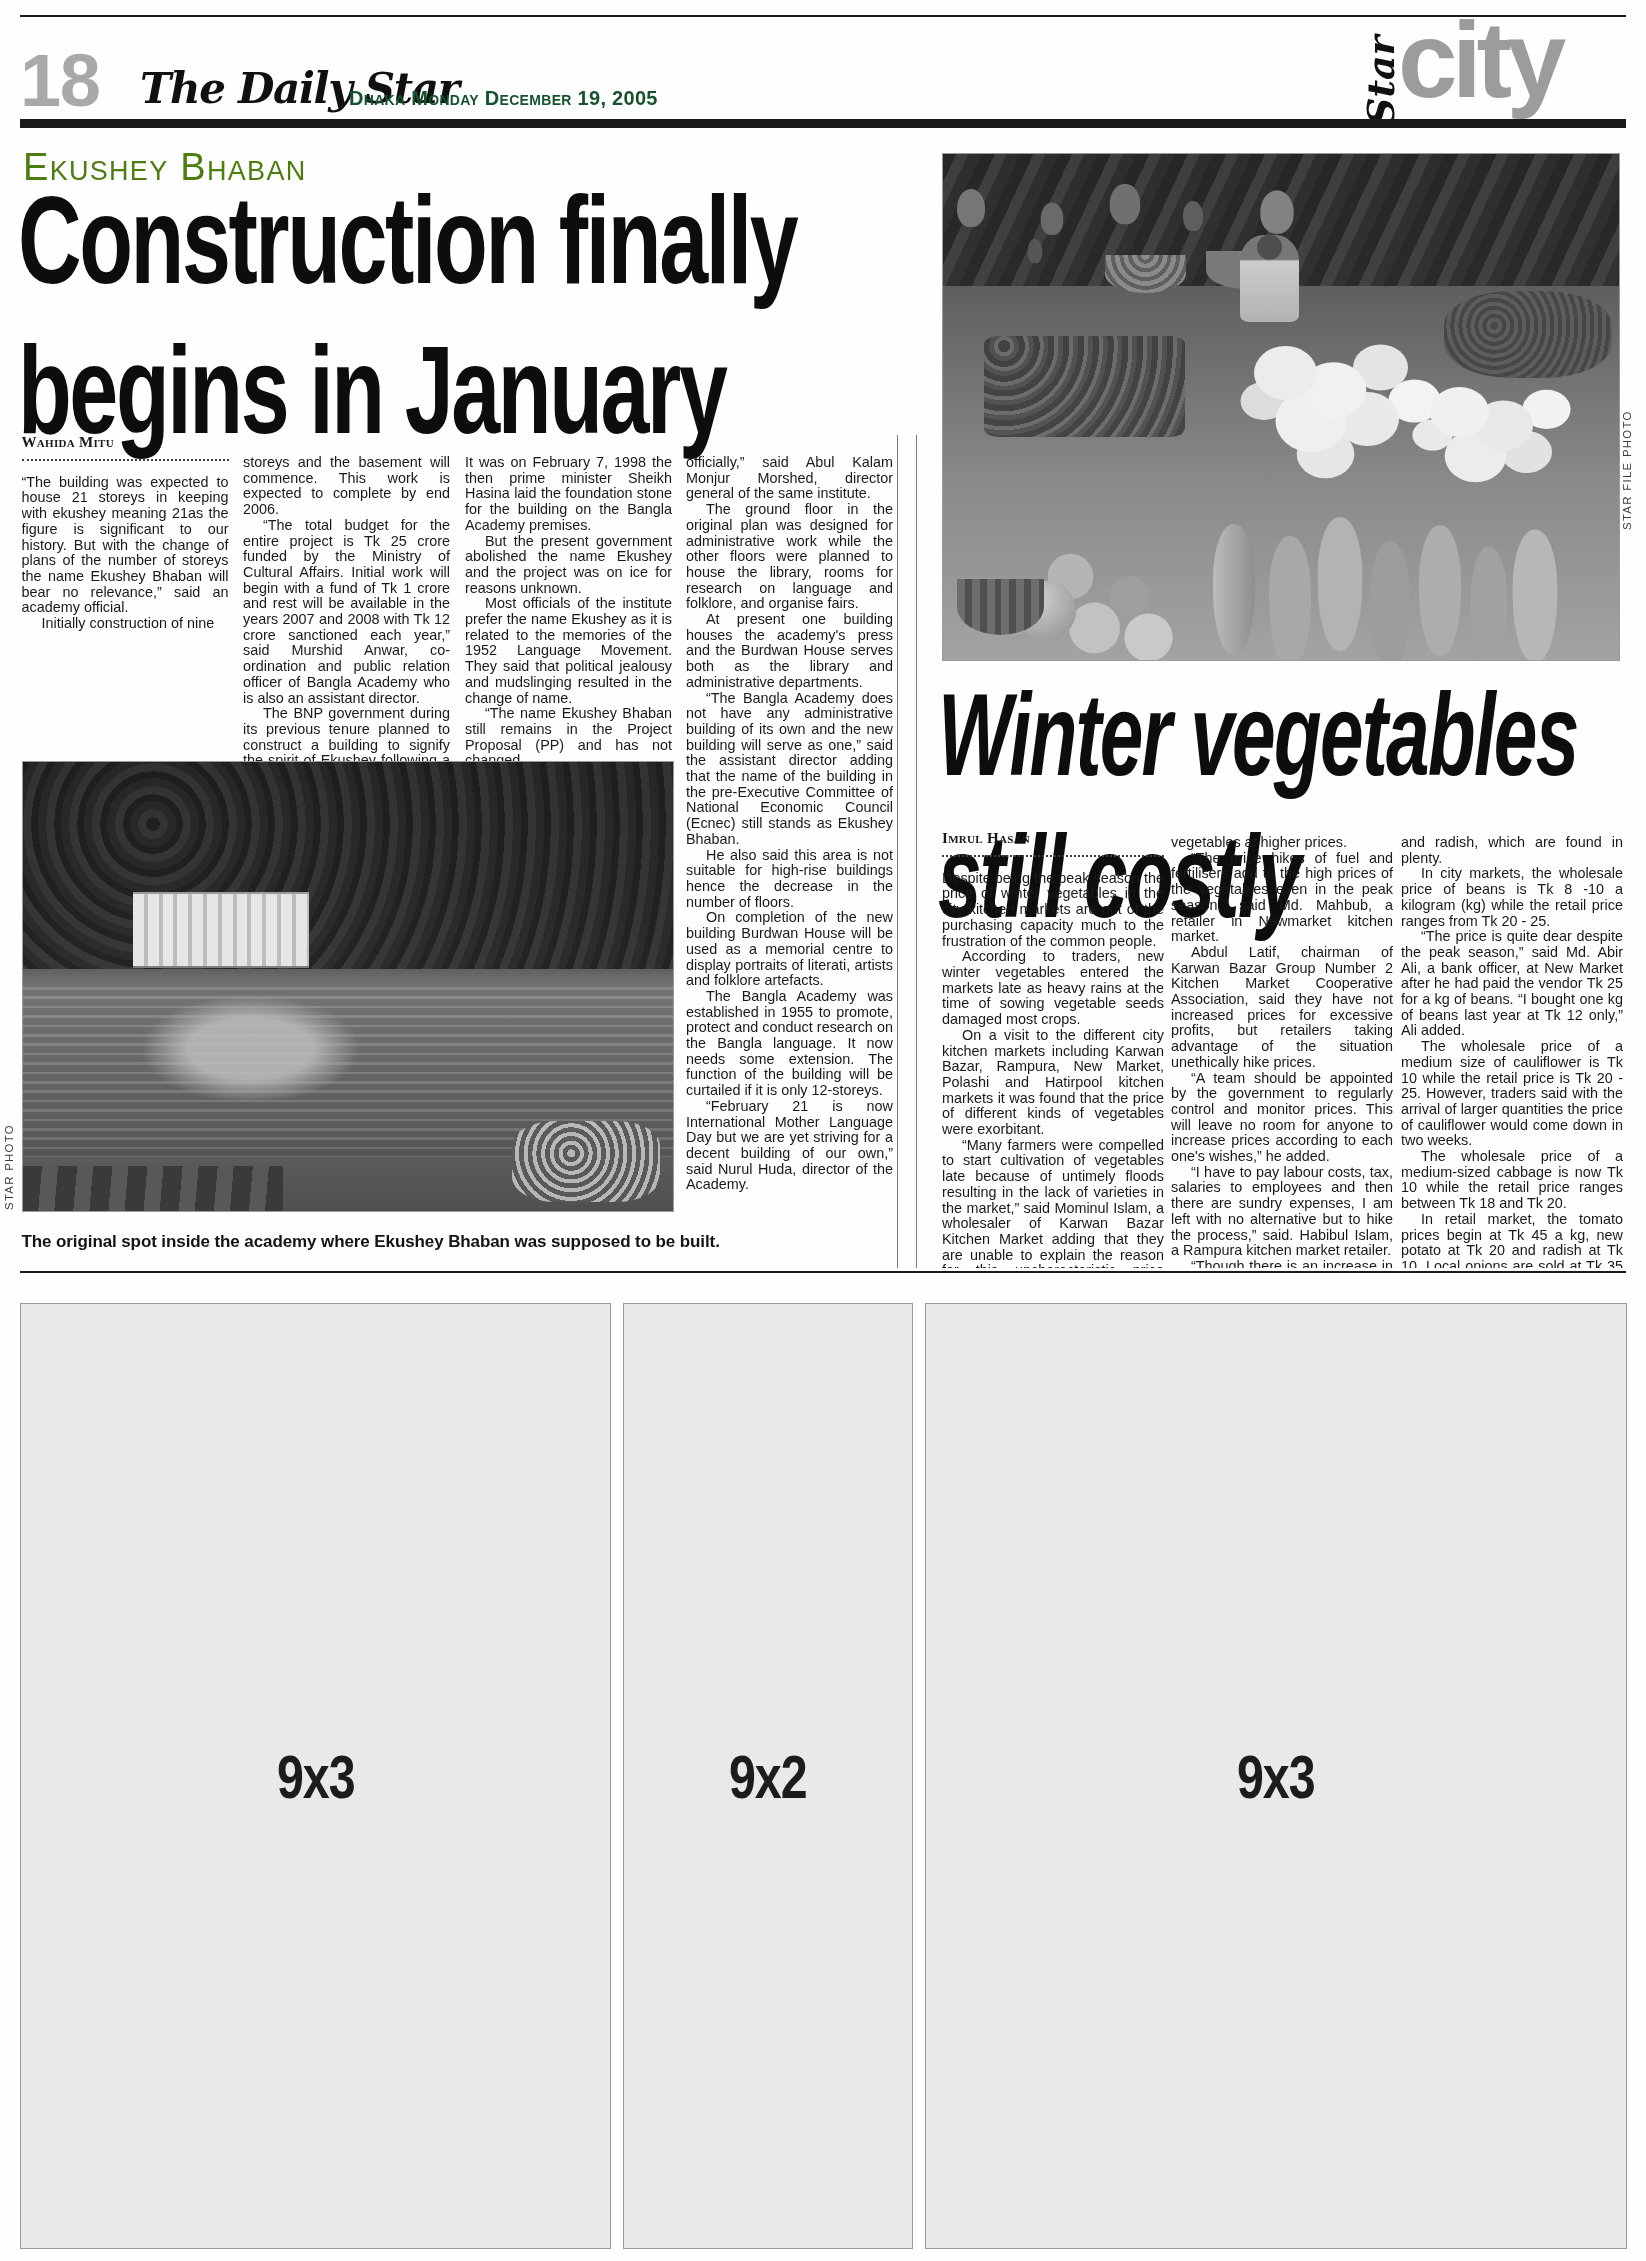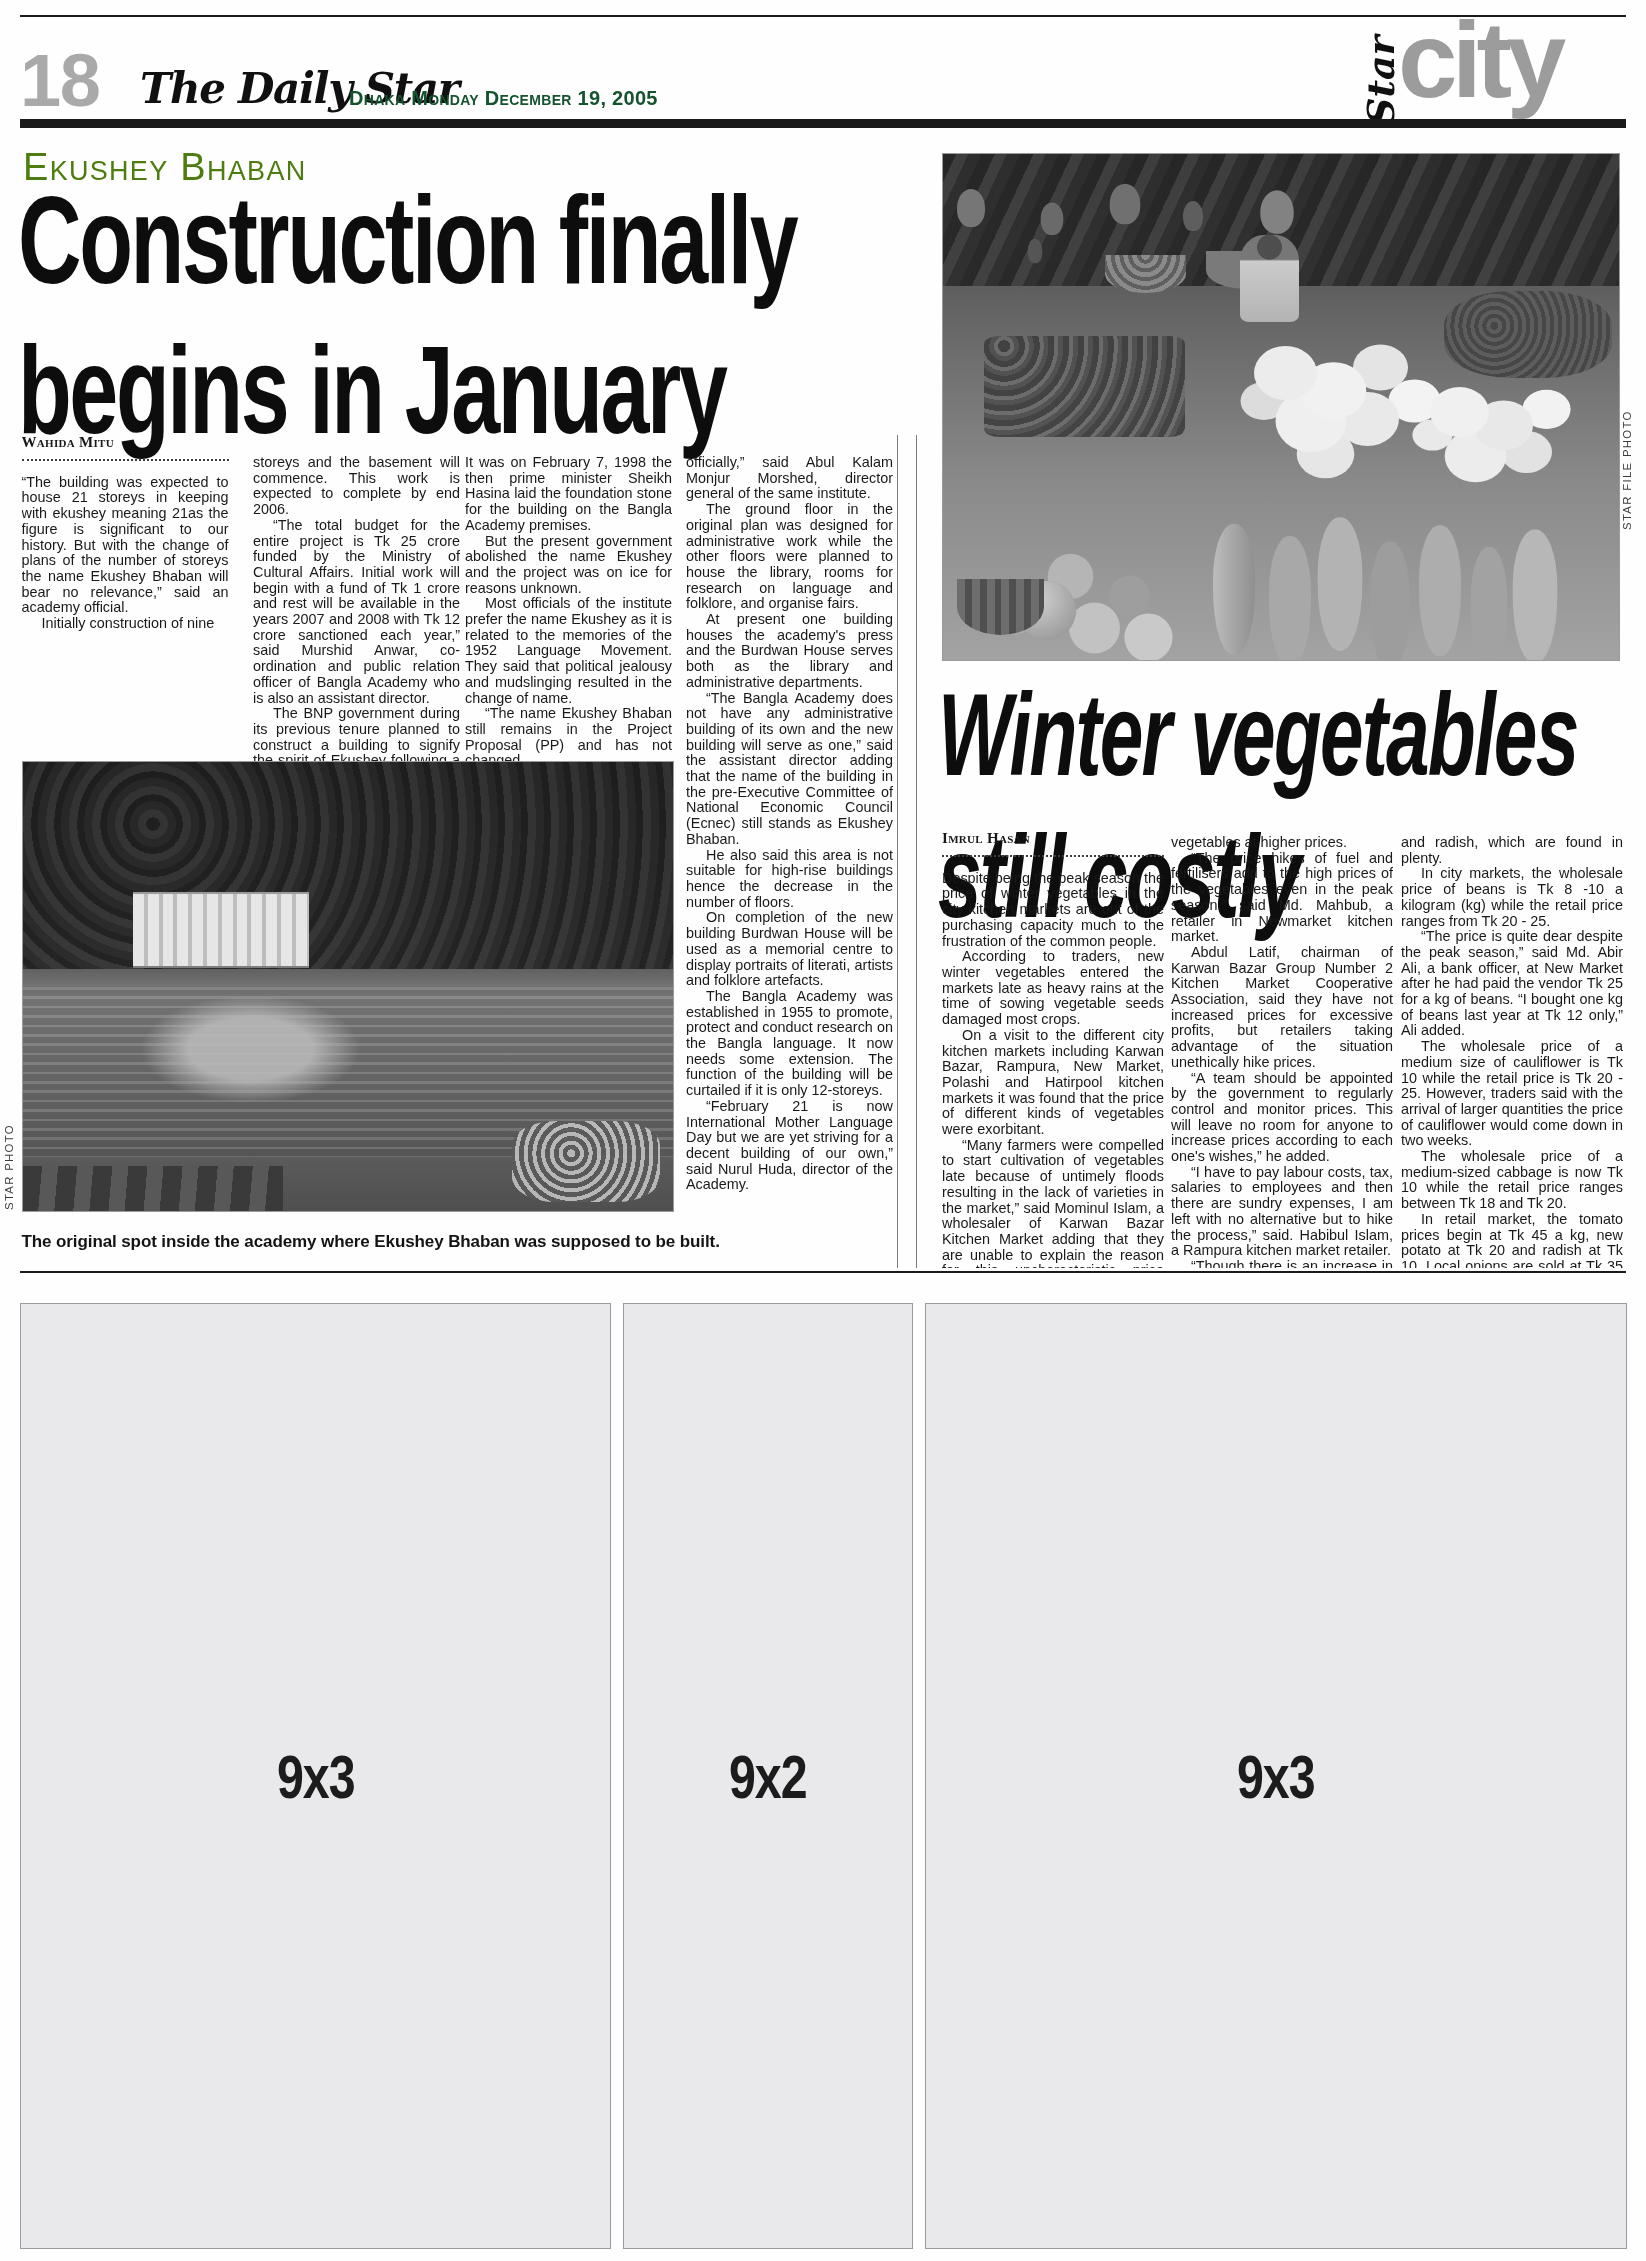--- a/index.html
+++ b/index.html
@@ -119,21 +119,21 @@
   </div>
 
   <div class="col" style="left:21.5px;top:435px;height:327px;">
     <div class="byline">Wahida Mitu</div>
     <div class="dotrule"></div>
     <div>
         <p>“The building was expected to house 21 storeys in keeping with ekushey meaning 21as the figure is significant to our history. But with the change of plans of the number of storeys the name Ekushey Bhaban will bear no relevance,” said an academy official.</p>
         <p>Initially construction of nine</p>
       </div>
   </div>
-  <div class="col" style="left:253px;top:435px;height:327px;padding-top:20px;">
+  <div class="col" style="left:243px;top:435px;height:327px;padding-top:20px;">
     <div>
         <p>storeys and the basement will commence. This work is expected to complete by end 2006.</p>
         <p>“The total budget for the entire project is Tk 25 crore funded by the Ministry of Cultural Affairs. Initial work will begin with a fund of Tk 1 crore and rest will be available in the years 2007 and 2008 with Tk 12 crore sanctioned each year,” said Murshid Anwar, co-ordination and public relation officer of Bangla Academy who is also an assistant director.</p>
         <p>The BNP government during its previous tenure planned to construct a building to signify the spirit of Ekushey following a proposal by the Bangla Academy.</p>
       </div>
   </div>
   <div class="col" style="left:465px;top:435px;height:327px;padding-top:20px;">
     <div>
         <p>It was on February 7, 1998 the then prime minister Sheikh Hasina laid the foundation stone for the building on the Bangla Academy premises.</p>
         <p>But the present government abolished the name Ekushey and the project was on ice for reasons unknown.</p>

